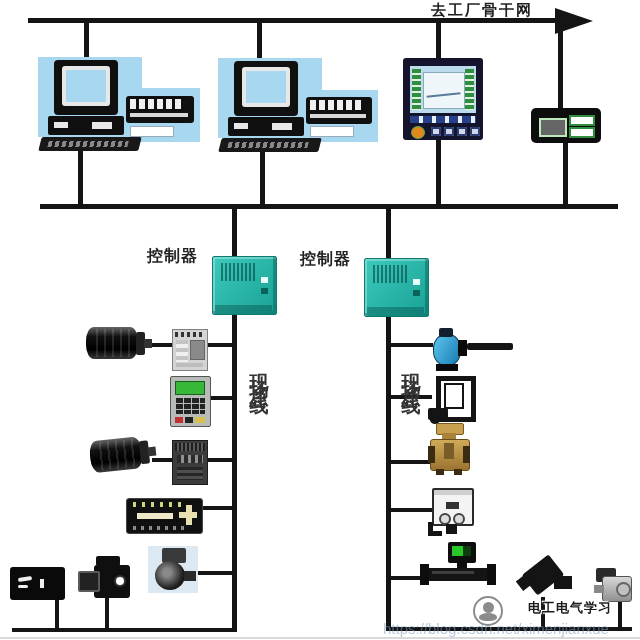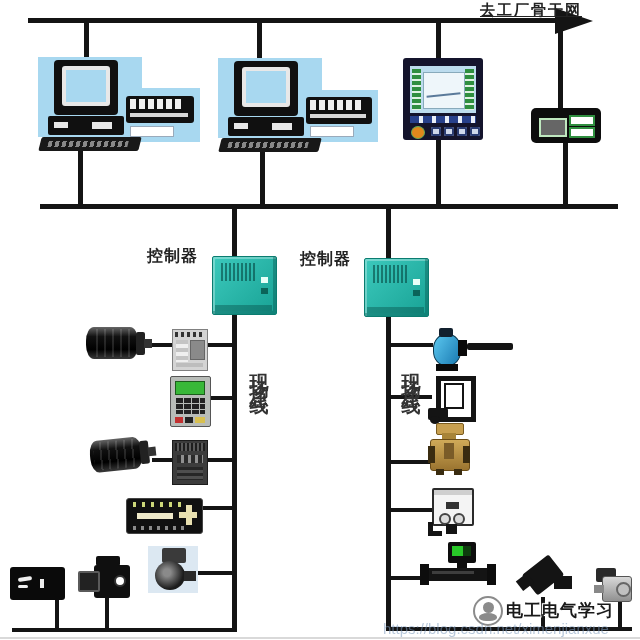--- a/index.html
+++ b/index.html
@@ -38,21 +38,21 @@
   #st-r2{left:391px;top:395px;width:41px;height:4px;}
   #st-r3{left:391px;top:460px;width:41px;height:4px;}
   #st-r4{left:391px;top:508px;width:41px;height:4px;}
   #st-r5{left:391px;top:576px;width:37px;height:4px;}
   #ln-rbot{left:388px;top:627px;width:244px;height:4px;}
   #vt-avalve{left:541px;top:597px;width:4px;height:30px;}
   #vt-spump{left:618px;top:599px;width:4px;height:28px;}
   #ln-bottom-faint{left:0;top:637px;width:640px;height:2px;background:#d9d9d9;}
 
   
-  #lbl-backbone{left:480px;top:1px;font-size:15px;letter-spacing:2px;text-decoration:underline;}
+  #lbl-backbone{left:431px;top:1px;font-size:15px;letter-spacing:2px;}
   #lbl-workshop{left:104px;top:185px;font-size:16px;letter-spacing:3px;}
   #lbl-ctl-l{left:147px;top:246px;font-size:16px;letter-spacing:1px;}
   #lbl-ctl-r{left:300px;top:249px;font-size:16px;letter-spacing:1px;}
   .fb-lbl{writing-mode:vertical-rl;text-orientation:upright;font-size:19px;letter-spacing:7px;color:#333;}
   #lbl-fb-l{left:246px;top:358px;}
   #lbl-fb-r{left:398px;top:358px;}
 
   
   .bluebg{position:absolute;background:#a8d8f0;}
   #w1-bg{left:38px;top:57px;width:104px;height:80px;}
@@ -229,21 +229,21 @@
   #spump .top{position:absolute;left:4px;top:0;width:20px;height:14px;background:#2a2a2a;border-radius:2px;}
   #spump .body{position:absolute;left:10px;top:8px;width:28px;height:24px;border-radius:3px;
     background:linear-gradient(#d8d8d8,#909090);border:1px solid #555;}
   #spump .face{position:absolute;left:24px;top:14px;width:11px;height:11px;border-radius:50%;border:2px solid #666;background:#c0c0c0;}
   #spump .out{position:absolute;left:2px;top:17px;width:10px;height:8px;background:#888;}
 
   
   #wm-logo{left:473px;top:596px;width:26px;height:26px;border:2px solid rgba(110,110,110,.8);border-radius:50%;}
   #wm-logo .head{position:absolute;left:8px;top:4px;width:11px;height:11px;background:rgba(110,110,110,.8);border-radius:50%;}
   #wm-logo .base{position:absolute;left:4px;top:15px;width:18px;height:8px;background:rgba(110,110,110,.8);border-radius:50% 50% 40% 40%;}
-  #wm-text{left:506px;top:599px;font-size:17px;font-weight:bold;color:#1a1a1a;letter-spacing:1px;
+  #wm-text{left:528px;top:599px;font-size:13px;font-weight:bold;color:#1a1a1a;letter-spacing:1px;
     text-shadow:0 0 3px #fff,1px 1px 0 #fff,-1px -1px 0 #fff;}
   #wm-url{left:383px;top:620px;font-size:15px;color:rgba(125,155,190,.55);font-weight:normal;}
 </style>
 </head>
 <body>
 
 <div id="stage">
 
   <div class="ln" id="ln-backbone"></div>
   <div class="abs" id="arrow-head"></div>

